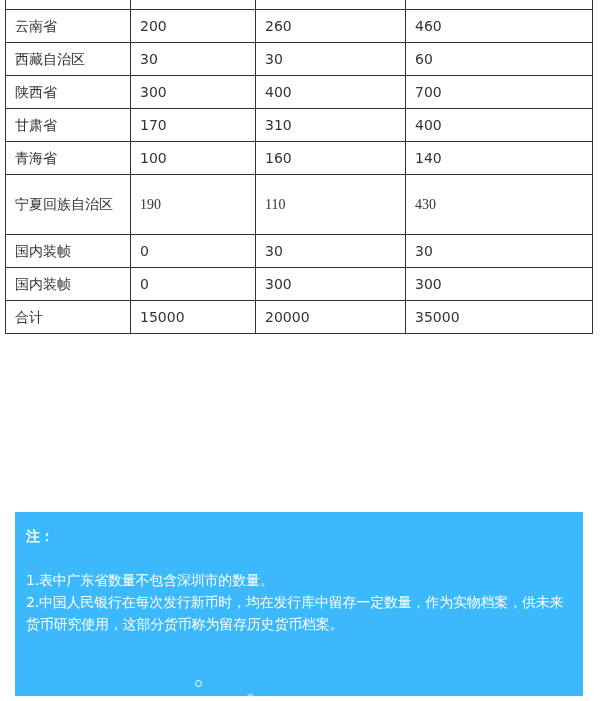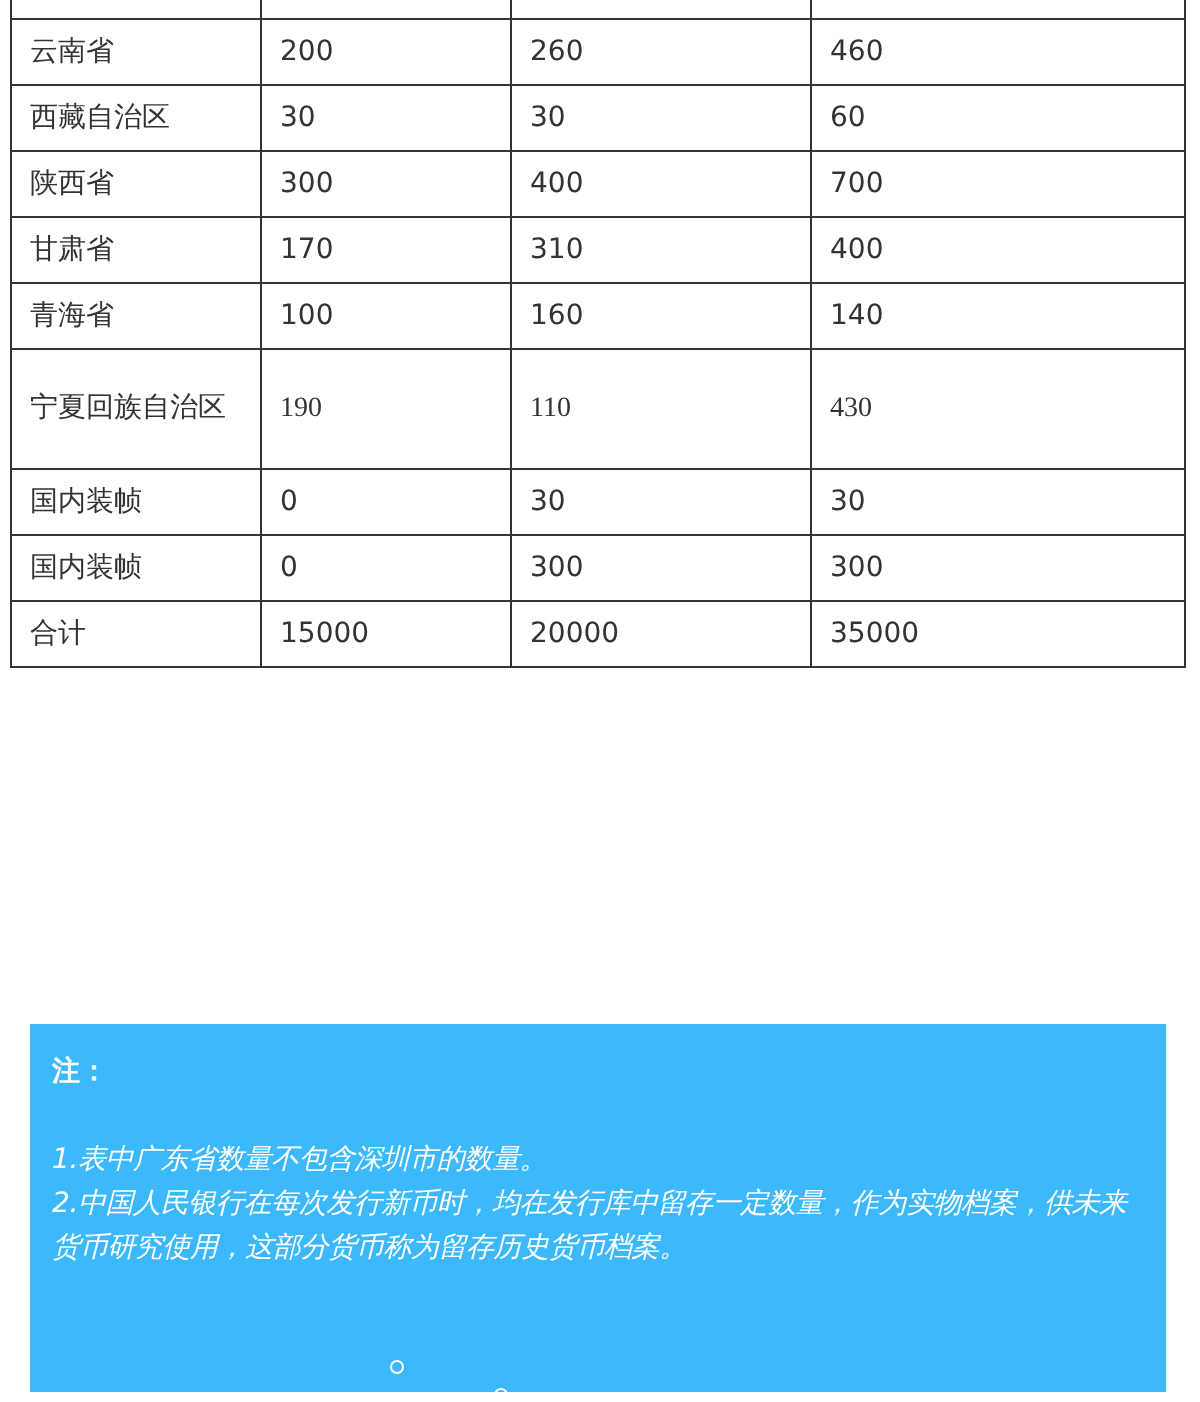--- a/index.html
+++ b/index.html
@@ -26,21 +26,21 @@
   col.c2 { width: 125px; }
   col.c3 { width: 150px; }
   col.c4 { width: 187px; }
 
   .note {
     position: absolute; left: 15px; top: 512px; width: 568px; height: 184px;
     background: #3cb9fc; color: #ffffff; box-sizing: border-box;
     padding: 13px 11px 0 11px; font-size: 14px; line-height: 22px;
   }
   .note-title { font-weight: bold; margin-bottom: 22px; }
-  .note-line { letter-spacing: -0.2px; font-style: italic; }
+  .note-line { letter-spacing: -0.2px; }
   .cursor-ring {
     position: absolute; width: 7px; height: 7px; border: 1.5px solid #ffffff;
     border-radius: 50%; box-sizing: border-box;
   }
 </style>
 </head>
 <body>
 
 <div class="tbl-wrap">
   <table class="data">

